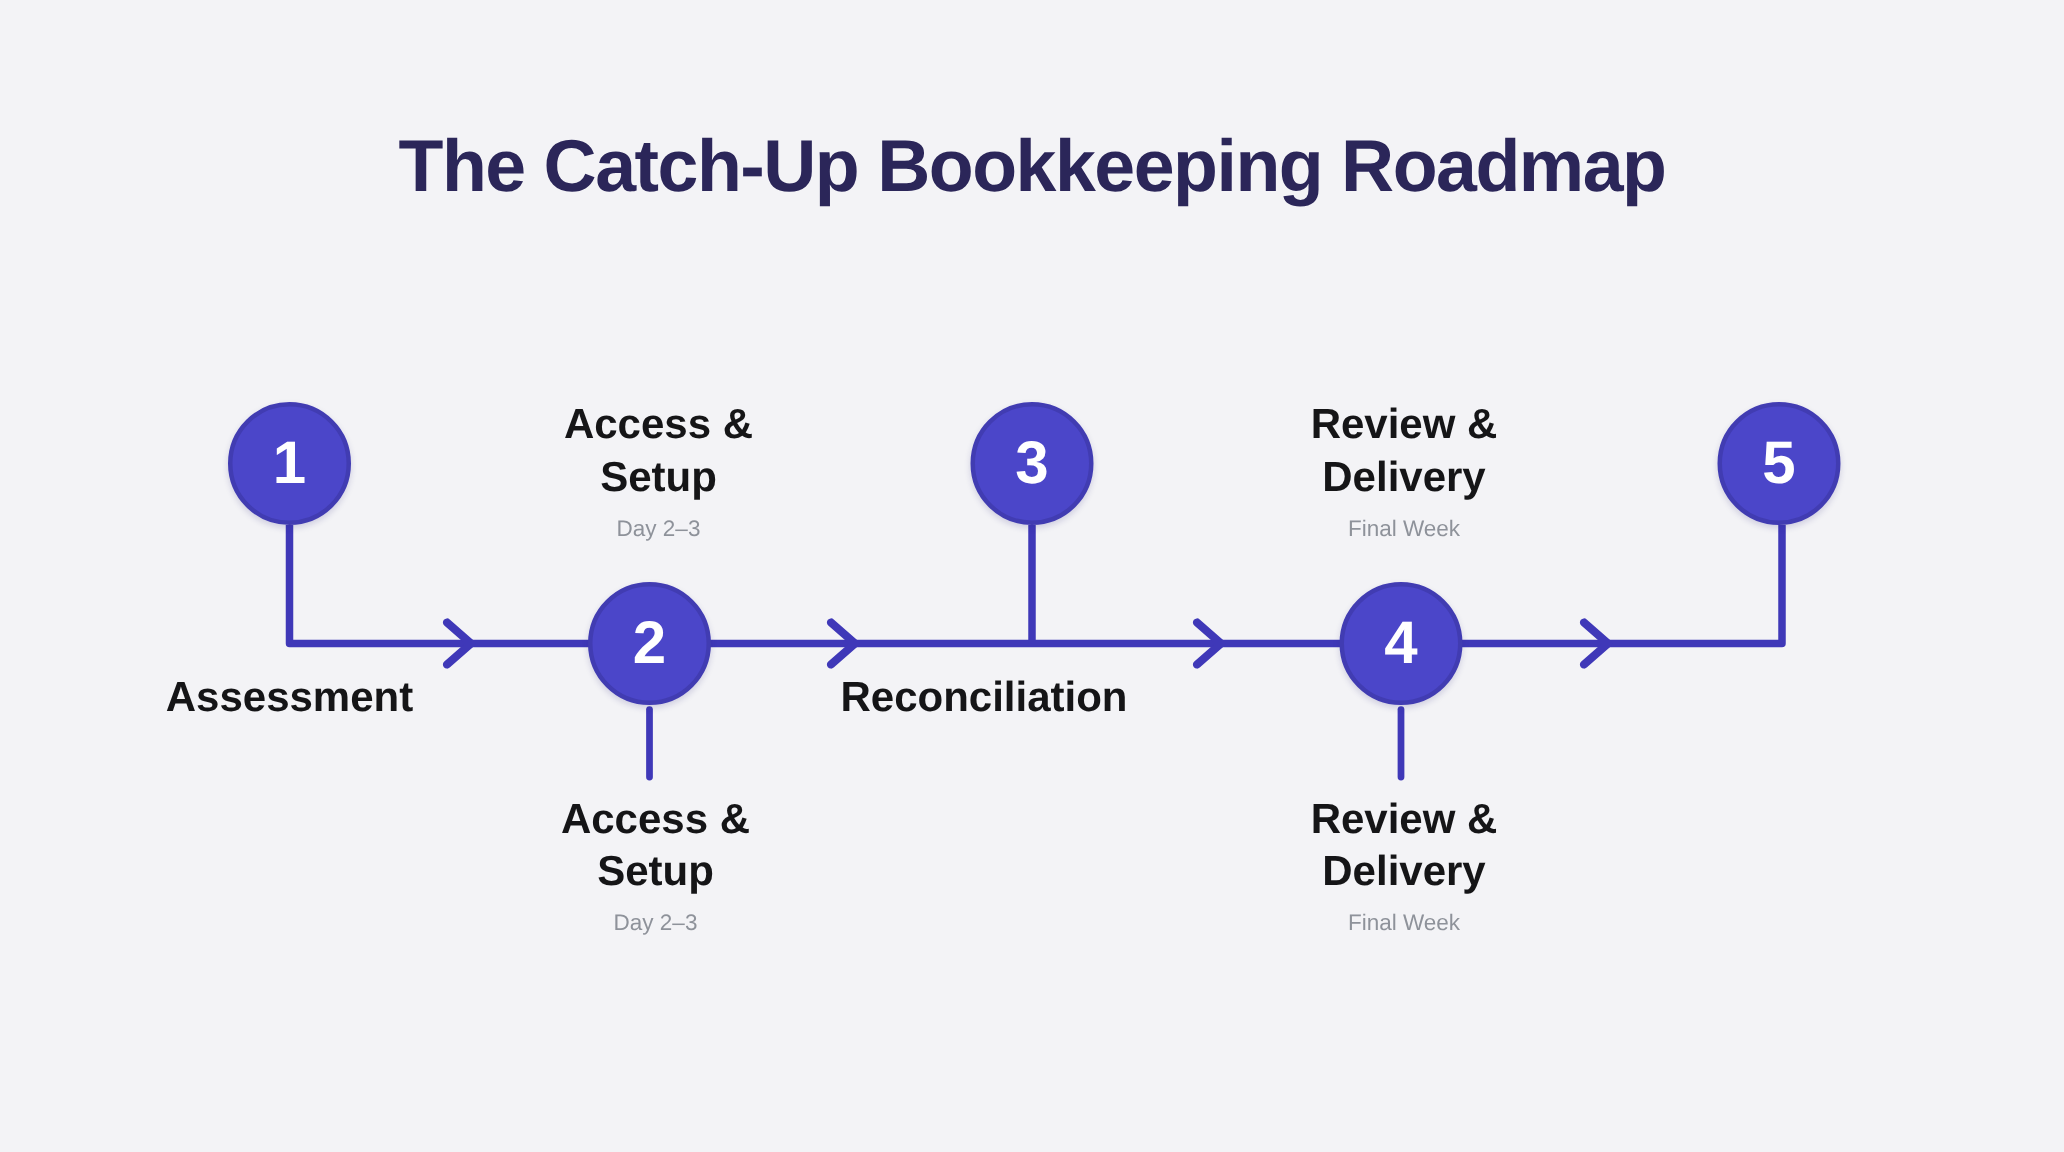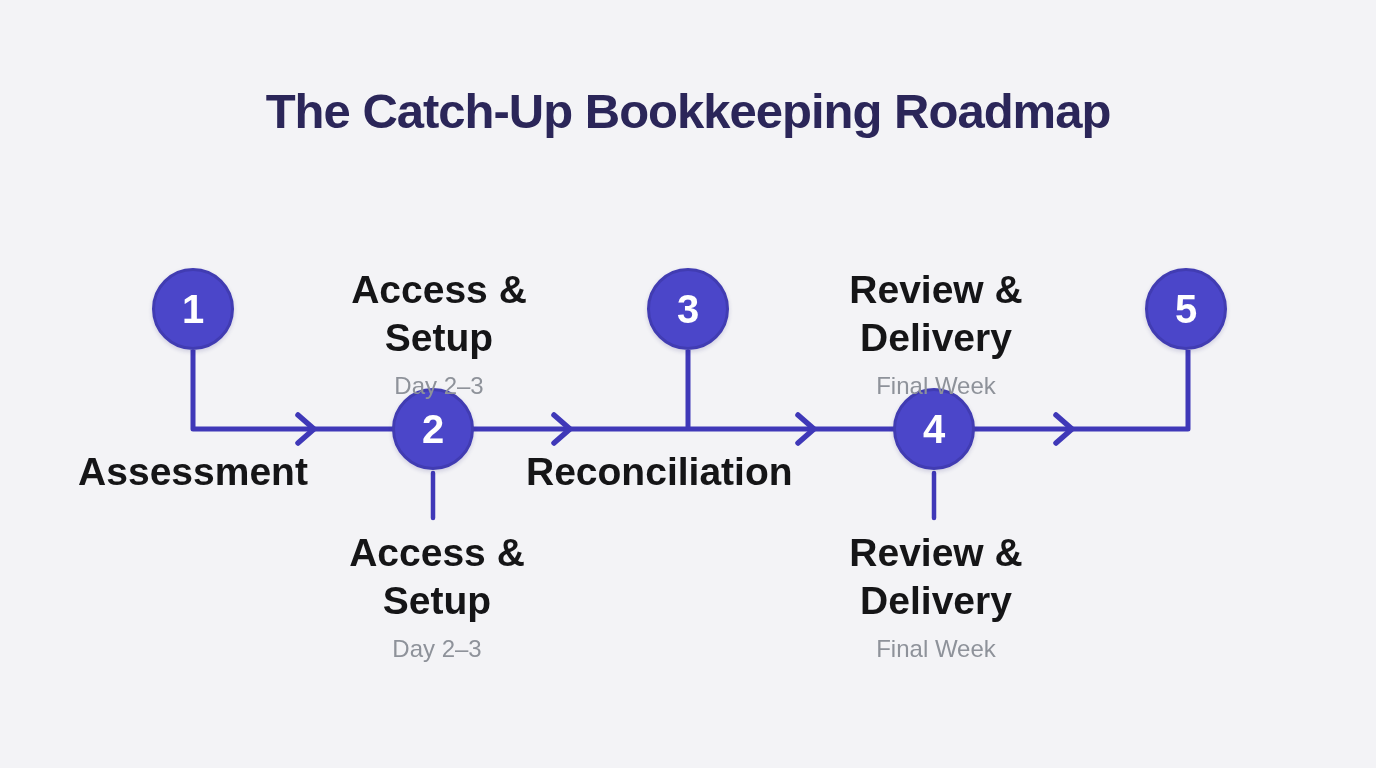--- a/index.html
+++ b/index.html
@@ -56,28 +56,28 @@
     font-weight: 700;
     line-height: 1;
   }
   .lbl {
     position: absolute;
     transform: translateX(-50%);
     text-align: center;
     width: 260px;
   }
   .lbl .t {
-    font-size: 39px;
+    font-size: 28px;
     font-weight: 700;
     color: var(--label);
     line-height: 1.24;
     white-space: pre-line;
   }
   .lbl .p {
-    font-size: 24px;
+    font-size: 15px;
     color: var(--sublabel);
     margin-top: 9px;
     line-height: 1.2;
   }
   
   .node-1 { left: 152px; top: 268px; }
   .node-2 { left: 392px; top: 388px; }
   .node-3 { left: 647px; top: 268px; }
   .node-4 { left: 893px; top: 388px; }
   .node-5 { left: 1145px; top: 268px; }

